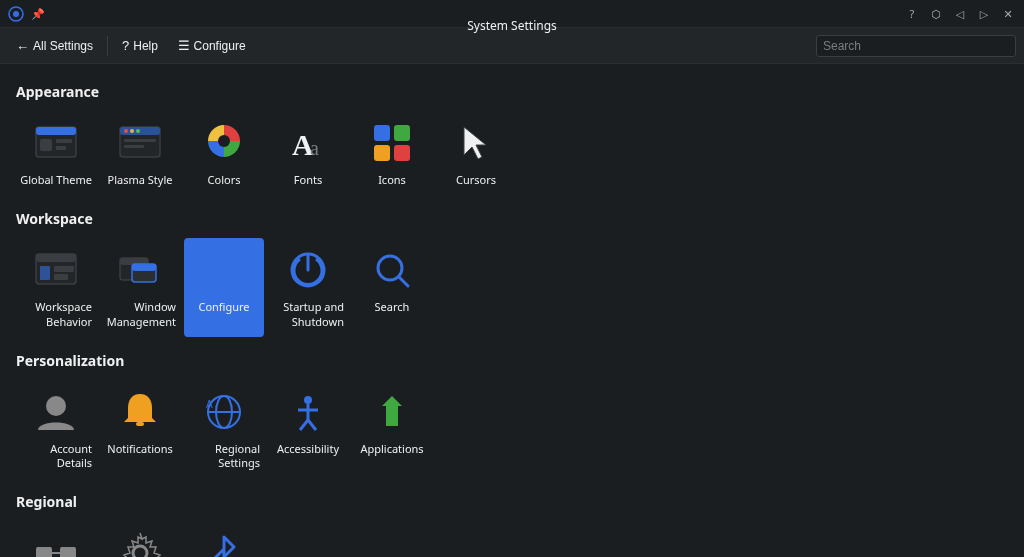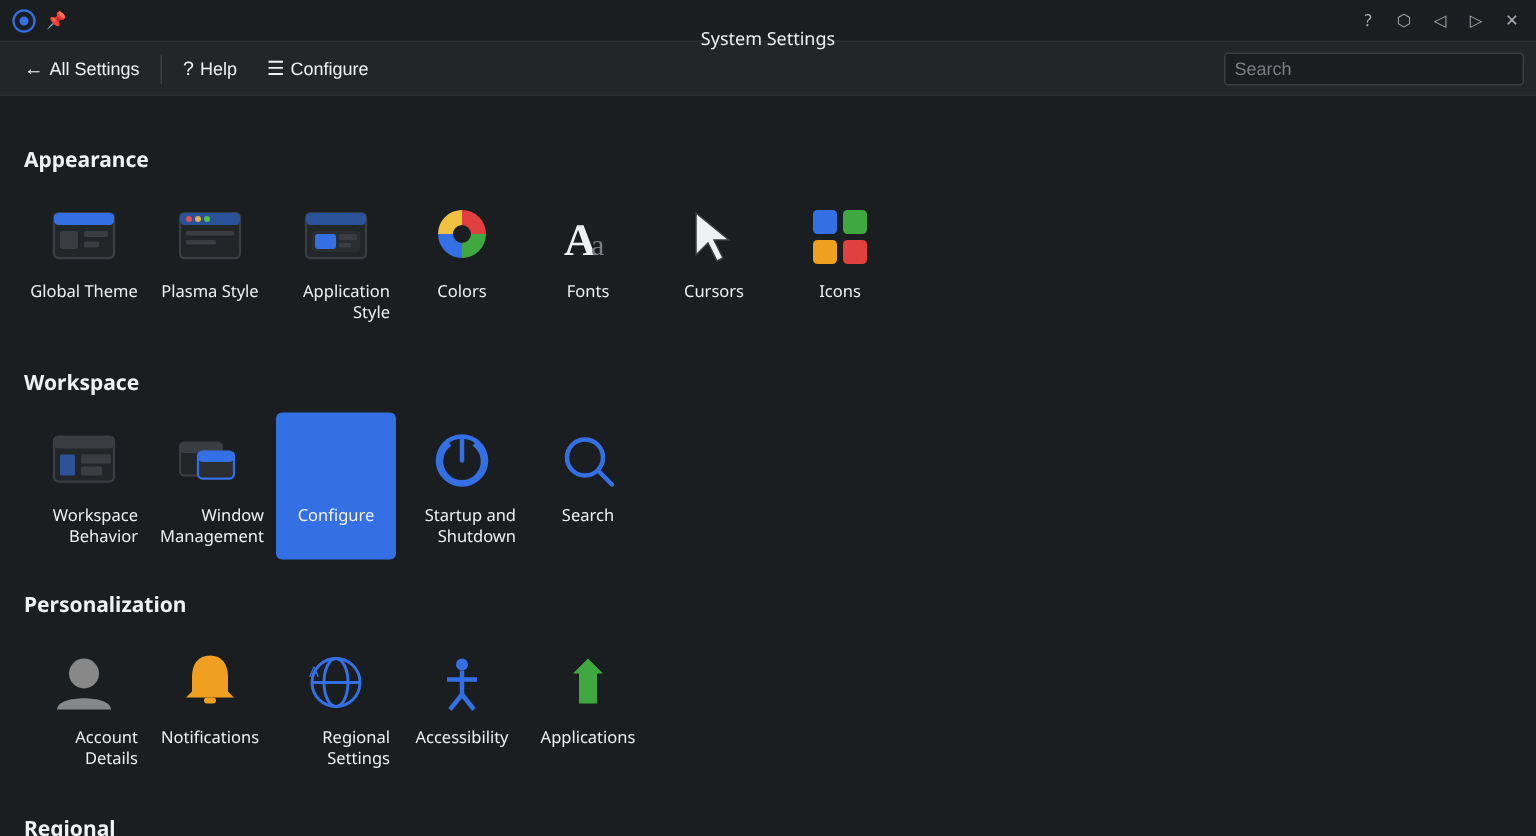--- a/index.html
+++ b/index.html
@@ -121,21 +121,21 @@
     .main-content::-webkit-scrollbar-thumb {
       background: #3a3e42;
       border-radius: 4px;
     }
     
     .section-title {
       font-size: 14px;
       font-weight: bold;
       color: #eff0f1;
       margin-bottom: 10px;
-      margin-top: 21px;
+      margin-top: 6px;
     }
     .section-grid {
       display: flex;
       flex-wrap: wrap;
       gap: 4px;
       margin-bottom: 14px;
     }
     
     .grid-item {
       display: flex;
@@ -239,33 +239,20 @@
               <circle cx="22" cy="12" r="2" fill="#50c050"></circle>
               <rect x="8" y="20" width="32" height="3" rx="1" fill="#3a3e42"></rect>
               <rect x="8" y="26" width="20" height="3" rx="1" fill="#3a3e42"></rect>
             </svg>
           </div>
           <div class="item-label">Plasma Style</div>
         </div>
         <div class="grid-item">
           <div class="item-icon">
             <svg width="48" height="48" viewBox="0 0 48 48">
-              <rect x="4" y="8" width="40" height="30" rx="3" fill="#232629" stroke="#3a3e42" stroke-width="1.5"></rect>
-              <rect x="4" y="8" width="40" height="8" rx="3" fill="#2a5298"></rect>
-              <rect x="8" y="20" width="32" height="14" rx="2" fill="#2a2e30"></rect>
-              <rect x="10" y="22" width="14" height="10" rx="2" fill="#3470e4"></rect>
-              <rect x="26" y="22" width="12" height="4" rx="1" fill="#3a3e42"></rect>
-              <rect x="26" y="28" width="8" height="3" rx="1" fill="#3a3e42"></rect>
-            </svg>
-          </div>
-          <div class="item-label">Application Style</div>
-        </div>
-        <div class="grid-item">
-          <div class="item-icon">
-            <svg width="48" height="48" viewBox="0 0 48 48">
               <circle cx="24" cy="22" r="16" fill="none"></circle>
               <path d="M24 6 A16 16 0 0 1 40 22 L24 22 Z" fill="#e04040"></path>
               <path d="M40 22 A16 16 0 0 1 24 38 L24 22 Z" fill="#40a840"></path>
               <path d="M24 38 A16 16 0 0 1 8 22 L24 22 Z" fill="#3470e4"></path>
               <path d="M8 22 A16 16 0 0 1 24 6 L24 22 Z" fill="#f0c040"></path>
               <circle cx="24" cy="22" r="6" fill="#1b1e20"></circle>
             </svg>
           </div>
           <div class="item-label">Colors</div>
         </div>
@@ -274,35 +261,35 @@
             <svg width="48" height="48" viewBox="0 0 48 48">
               <text x="8" y="36" font-size="30" fill="#eff0f1" font-family="serif" font-weight="bold">A</text>
               <text x="26" y="36" font-size="20" fill="#7a7e82" font-family="serif">a</text>
             </svg>
           </div>
           <div class="item-label">Fonts</div>
         </div>
         <div class="grid-item">
           <div class="item-icon">
             <svg width="48" height="48" viewBox="0 0 48 48">
-              <polygon points="12,8 12,36 20,28 26,40 30,38 24,26 34,26" fill="#eff0f1" stroke="#3a3e42" stroke-width="1"></polygon>
-            </svg>
-          </div>
-          <div class="item-label">Cursors</div>
-        </div>
-        <div class="grid-item">
-          <div class="item-icon">
-            <svg width="48" height="48" viewBox="0 0 48 48">
               <rect x="6" y="6" width="16" height="16" rx="3" fill="#3470e4"></rect>
               <rect x="26" y="6" width="16" height="16" rx="3" fill="#40a840"></rect>
               <rect x="6" y="26" width="16" height="16" rx="3" fill="#f0a020"></rect>
               <rect x="26" y="26" width="16" height="16" rx="3" fill="#e04040"></rect>
             </svg>
           </div>
           <div class="item-label">Icons</div>
+        </div>
+        <div class="grid-item">
+          <div class="item-icon">
+            <svg width="48" height="48" viewBox="0 0 48 48">
+              <polygon points="12,8 12,36 20,28 26,40 30,38 24,26 34,26" fill="#eff0f1" stroke="#3a3e42" stroke-width="1"></polygon>
+            </svg>
+          </div>
+          <div class="item-label">Cursors</div>
         </div>
       </div>
     </div>
     <div>
       <div class="section-title">Workspace</div>
       <div class="section-grid">
         <div class="grid-item">
           <div class="item-icon">
             <svg width="48" height="48" viewBox="0 0 48 48">
               <rect x="4" y="8" width="40" height="30" rx="3" fill="#232629" stroke="#3a3e42" stroke-width="1.5"></rect>

